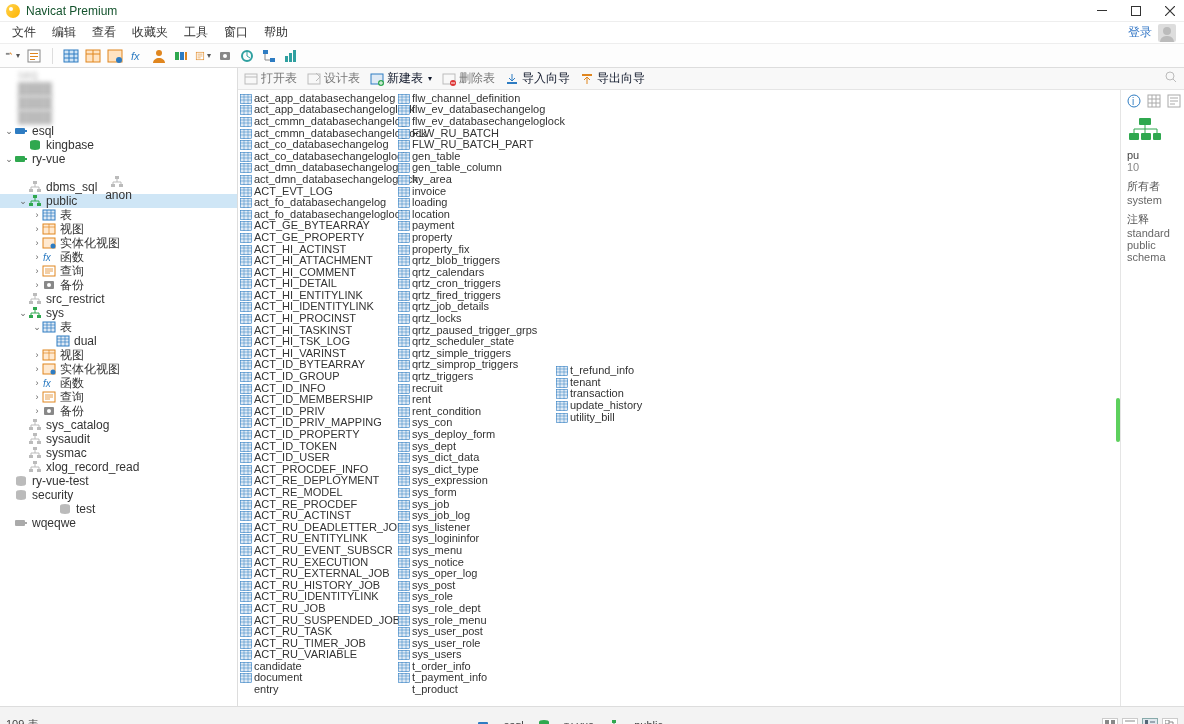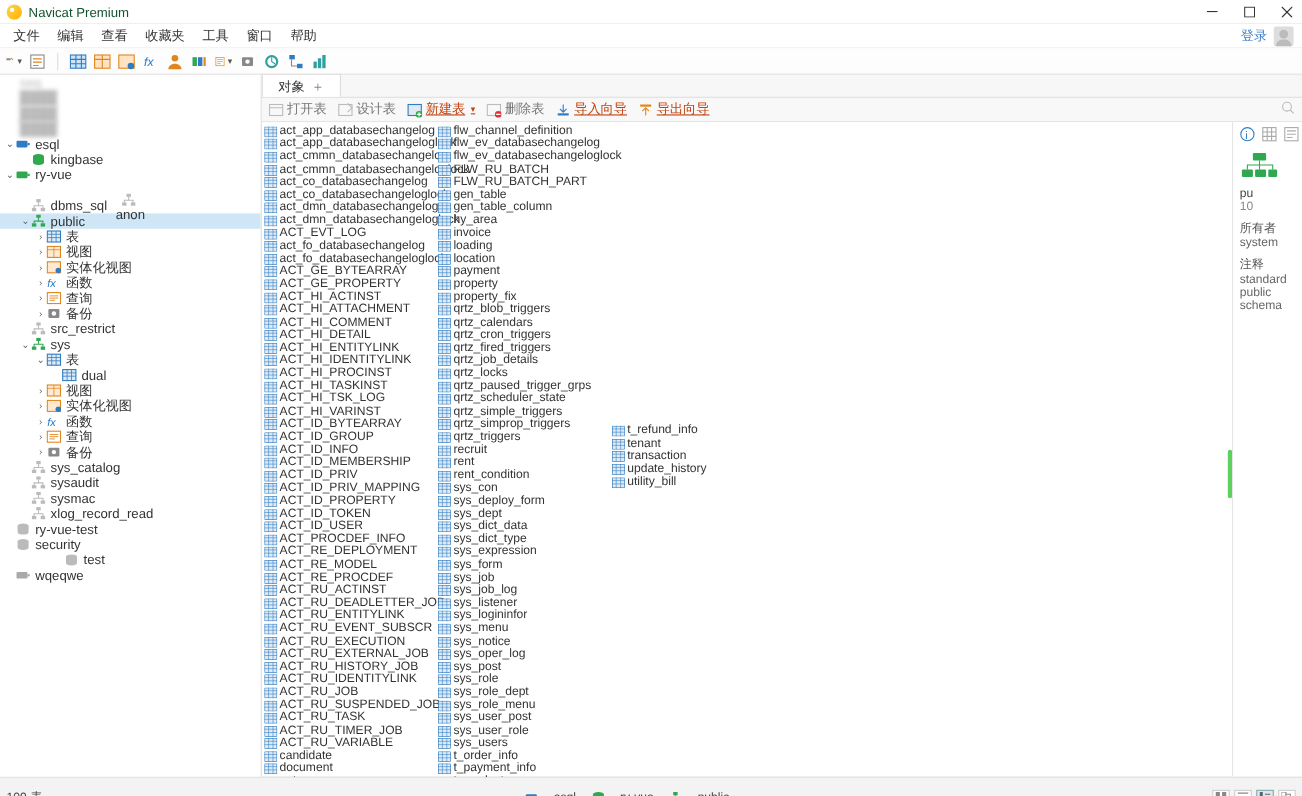--- a/index.html
+++ b/index.html
@@ -43,21 +43,21 @@
 .tico svg { width:14px; height:12px; }
 .blur { filter: blur(2px); color:#bbb; }
 
 
 .main { flex:1; display:flex; flex-direction:column; }
 .tabstrip { height:21px; background:#f7f7f7; border-bottom:1px solid #ddd; display:flex; align-items:flex-end; }
 .tab { height:21px; padding:3px 14px 0 14px; background:#fff; border:1px solid #ddd; border-bottom:none; font-size:12px; display:flex; align-items:center; gap:6px; }
 .tab .plus { color:#888; cursor:pointer; }
 .objtoolbar { height:22px; background:#f8f8f8; border-bottom:1px solid #e5e5e5; display:flex; align-items:center; padding:0 6px; gap:10px; }
 .objbtn { display:flex; align-items:center; gap:3px; color:#777; cursor:pointer; }
-.objbtn.enabled { color:#c2410c;text-decoration:underline; }
+.objbtn.enabled { color:#0f172a; }
 .objbtn .ic { width:14px; height:14px; display:inline-flex; }
 .objsearch { margin-left:auto; color:#aaa; }
 
 .content { flex:1; display:flex; overflow:hidden; }
 .tabview { flex:1; overflow:auto; padding:2px 0; position:relative; }
 .tablecols { display:flex; align-items:center; }
 .tablecol { width:158px; }
 .tablerow { display:flex; align-items:center; height:11.6px; padding-left:2px; cursor:pointer; }
 .tablerow .tic { width:12px; height:10px; margin-right:2px; }
 .tablerow .tic svg { width:12px; height:10px; }
@@ -518,26 +518,20 @@
               <rect x="1" y="3" width="10" height="6" rx="1" fill="#aaa"></rect>
               <rect x="11" y="5" width="2" height="2" fill="#aaa"></rect>
             </svg>
           </span>
           <span>wqeqwe</span>
         </div>
       </div>
   </div>
 
   <div class="main">
-    <div class="tabstrip">
-      <div class="tab">
-        <span>对象</span>
-        <span class="plus">＋</span>
-      </div>
-    </div>
     <div class="objtoolbar">
       <span class="objbtn">
           <span class="ic">
             <svg viewBox="0 0 14 14">
               <rect x="1" y="2" width="12" height="10" fill="none" stroke="#bbb"></rect>
               <path d="M1 5h12" stroke="#bbb"></path>
             </svg>
           </span>
           <span>打开表</span>
         </span>

